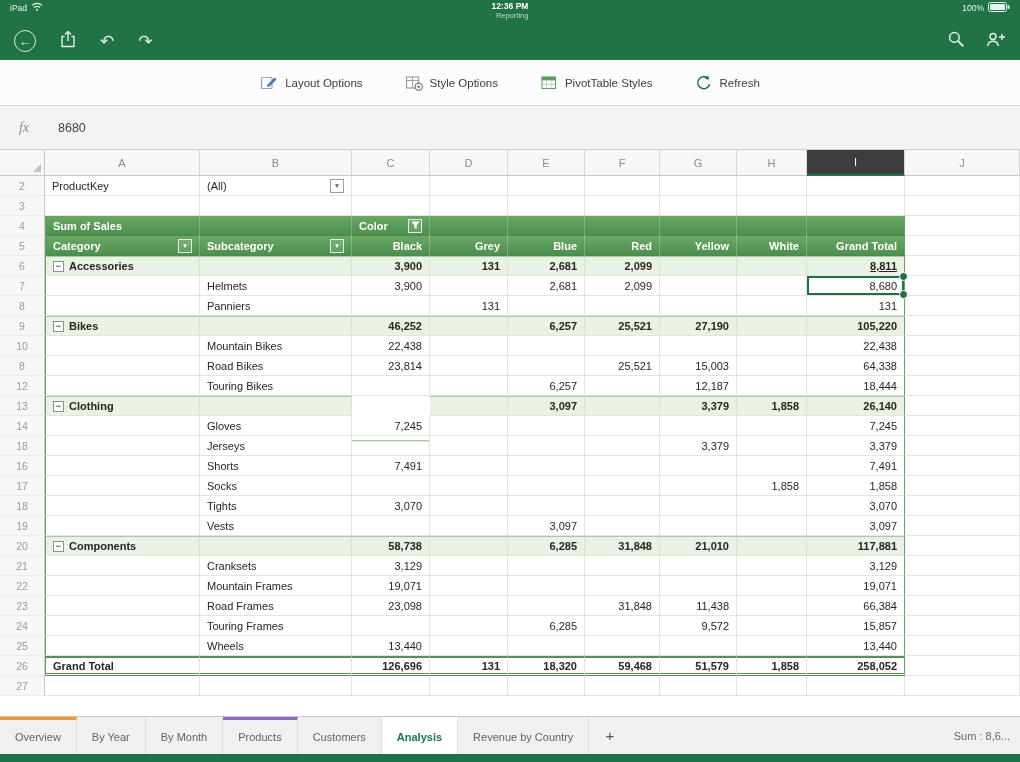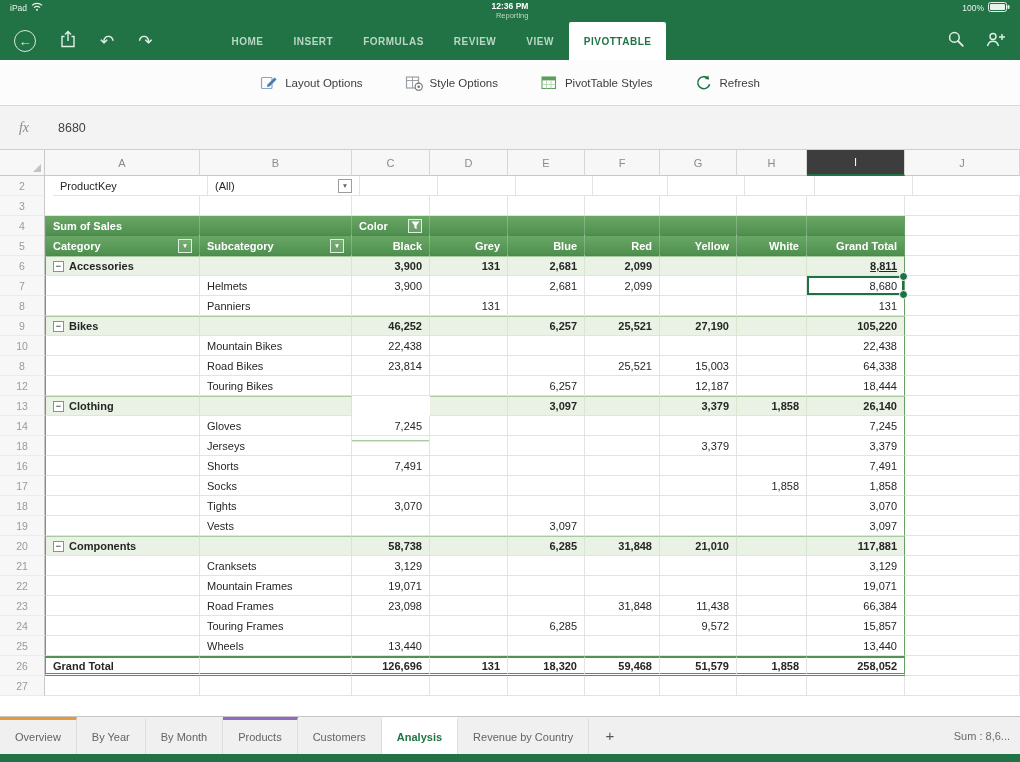--- a/index.html
+++ b/index.html
@@ -102,28 +102,20 @@
       <span class="backbtn">
           <span>←</span>
         </span>
       <span><svg width="16" height="18" viewBox="0 0 16 18">
             <path d="M4.5 6.5 H2 V16.5 H14 V6.5 H11.5" fill="none" stroke="#e2efe6" stroke-width="1.4"></path>
             <path d="M8 11 V1.8 M5 4.6 L8 1.6 L11 4.6" fill="none" stroke="#e2efe6" stroke-width="1.4"></path>
           </svg></span>
       <span class="histbtn">↶</span>
       <span class="histbtn">↷</span>
     </div>
-    <div class="rtabs">
-        <div class="rtab">HOME</div>
-        <div class="rtab">INSERT</div>
-        <div class="rtab">FORMULAS</div>
-        <div class="rtab">REVIEW</div>
-        <div class="rtab">VIEW</div>
-        <div class="rtab active">PIVOTTABLE</div>
-      </div>
     <div class="ribbon-right">
       <span><svg width="18" height="18" viewBox="0 0 18 18">
             <circle cx="7.4" cy="7.4" r="4.8" fill="none" stroke="#e2efe6" stroke-width="1.5"></circle>
             <path d="M11 11 L15.8 15.8" stroke="#e2efe6" stroke-width="1.8" stroke-linecap="round"></path>
           </svg></span>
       <span><svg width="21" height="17" viewBox="0 0 21 17">
             <circle cx="8" cy="5.5" r="3" fill="none" stroke="#e2efe6" stroke-width="1.4"></circle>
             <path d="M2.5 15 C3.3 11.8 5.5 10.2 8 10.2 C10.5 10.2 12.7 11.8 13.5 15" fill="none" stroke="#e2efe6" stroke-width="1.4"></path>
             <path d="M17 3 V9 M14 6 H20" stroke="#e2efe6" stroke-width="1.4"></path>
           </svg></span>
@@ -187,21 +179,21 @@
         <div class="ch" style="width: 77px;">E</div>
         <div class="ch" style="width: 75px;">F</div>
         <div class="ch" style="width: 77px;">G</div>
         <div class="ch" style="width: 70px;">H</div>
         <div class="ch sel" style="width: 98px;">I</div>
         <div class="ch" style="width: 115px;">J</div>
       </div>
     <div class="rows">
         <div class="grow">
           <div class="rn">2</div>
-          <div class="cell" style="width: 155px; margin-left: 8px;">
+          <div class="cell" style="width: 155px;">
             <span class="ctext">ProductKey</span>
           </div>
           <div class="cell" style="width: 152px;">
             <span class="ctext">(All)</span>
             <span class="dd">▼</span>
           </div>
           <div class="cell" style="width: 78px;"></div>
           <div class="cell" style="width: 78px;"></div>
           <div class="cell" style="width: 77px;"></div>
           <div class="cell" style="width: 75px;"></div>

